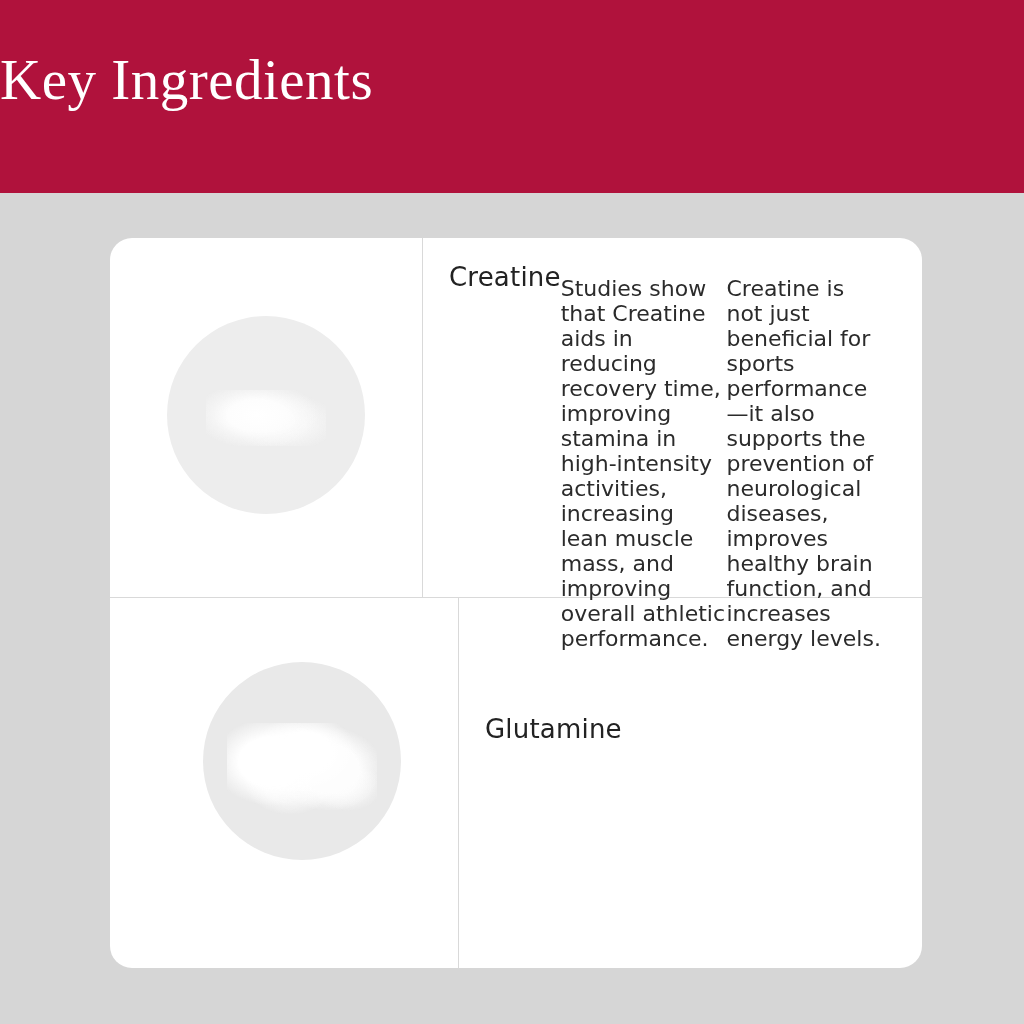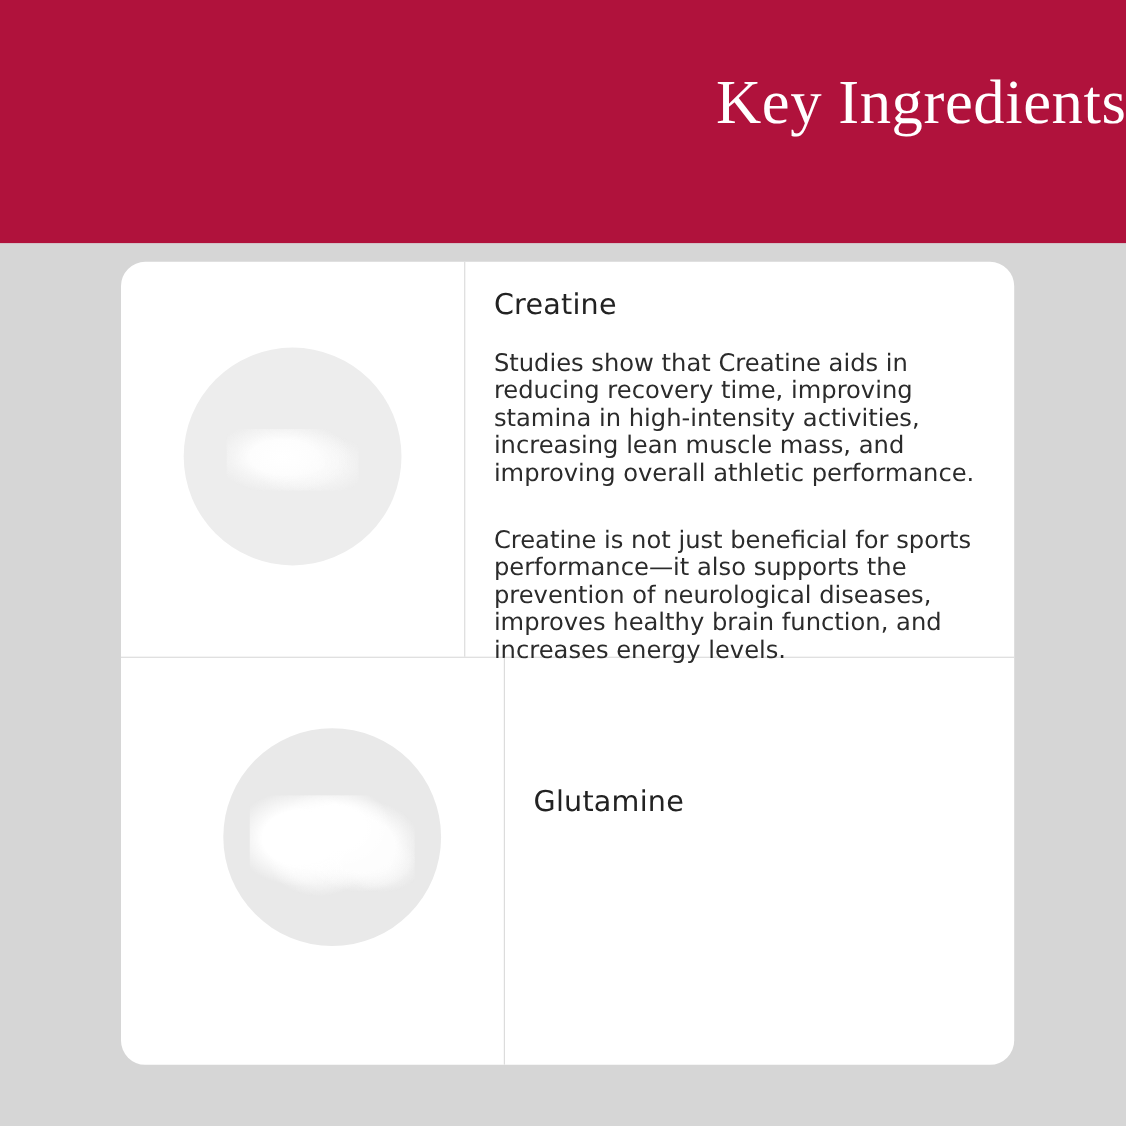--- a/index.html
+++ b/index.html
@@ -17,25 +17,25 @@
     position: relative;
     width: 1024px;
     height: 1024px;
     background: #d6d6d6;
   }
   .header-band {
     position: absolute;
     top: 0;
     left: 0;
     width: 1024px;
-    height: 221px;
+    height: 193px;
     background: #b0123c;
     display: flex;
     align-items: center;
-    justify-content: flex-end;
+    justify-content: flex-start;
   }
   .header-title {
     font-family: "Liberation Serif", serif;
     color: #ffffff;
     font-size: 57px;
     font-weight: 400;
     letter-spacing: 0.5px;
     line-height: 1;
     margin-top: 4px;
   }
@@ -116,21 +116,21 @@
       radial-gradient(ellipse 36% 46% at 68% 50%, #fdfdfd 0%, #fdfdfd 55%, rgba(255,255,255,0) 100%),
       radial-gradient(ellipse 30% 34% at 42% 66%, #fbfbfb 0%, rgba(251,251,251,0.7) 60%, rgba(255,255,255,0) 100%),
       radial-gradient(ellipse 24% 26% at 80% 70%, #f8f8f8 0%, rgba(248,248,248,0.5) 65%, rgba(255,255,255,0) 100%);
     filter: blur(0.4px);
   }
   .cell-text {
     flex: 1;
     padding: 0 36px 0 26px;
     box-sizing: border-box;
     display: flex;
-    flex-direction: column;
+    flex-direction: row;
     justify-content: flex-start;
   }
   .row-1 .cell-text {
     padding-top: 24px;
   }
   .row-2 .cell-text {
     padding-top: 116px;
   }
   .ingredient-title {
     font-family: "DejaVu Sans", sans-serif;

